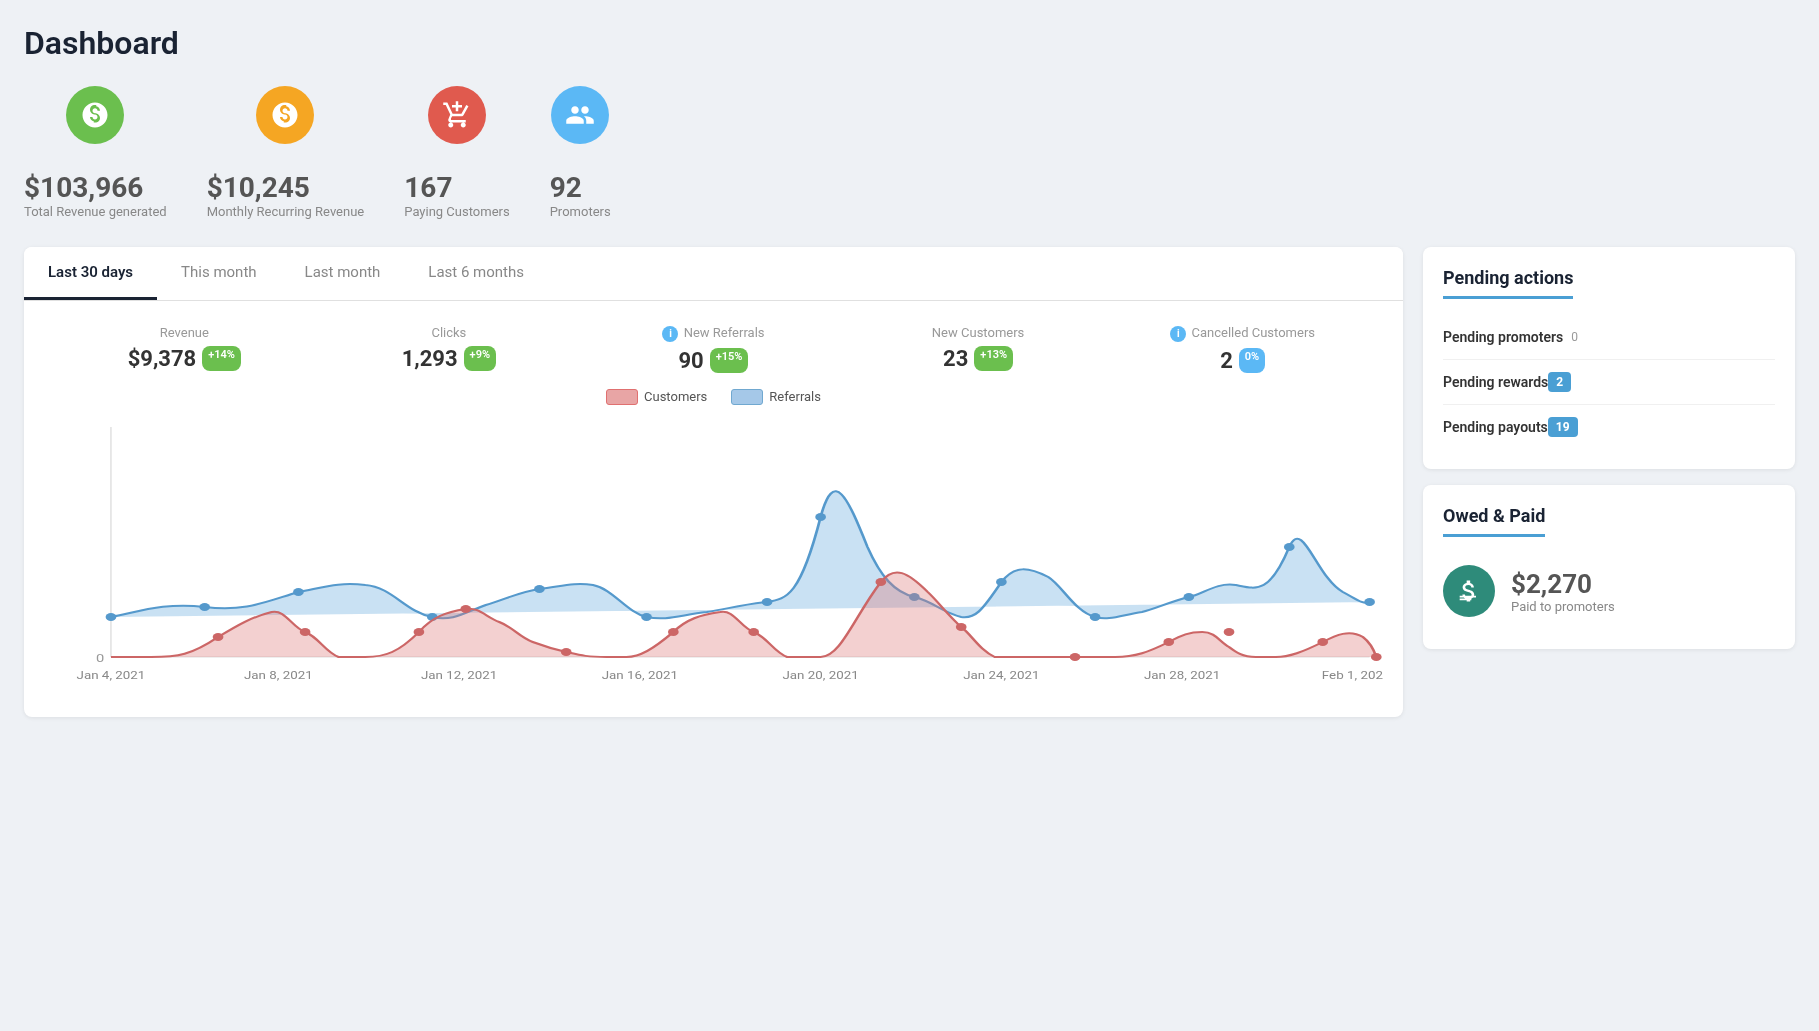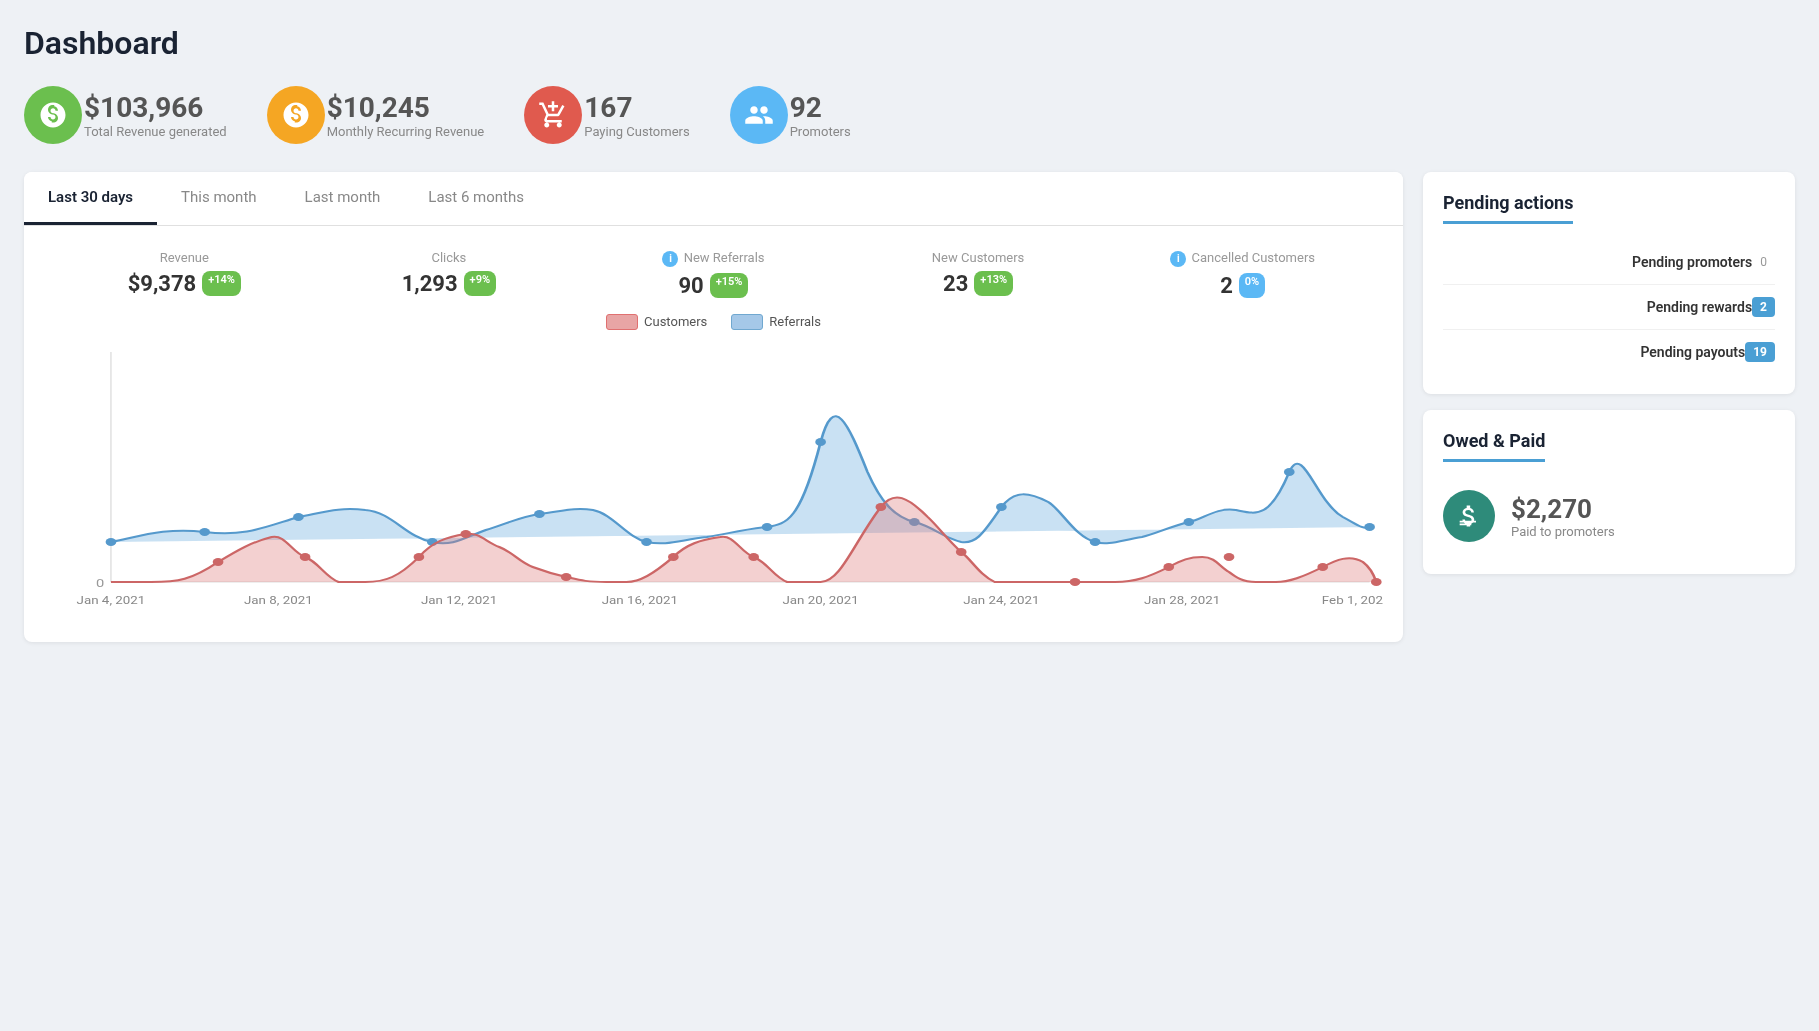--- a/index.html
+++ b/index.html
@@ -18,21 +18,22 @@
     }
     .metrics-row {
       display: flex;
       gap: 40px;
       margin-bottom: 28px;
       align-items: center;
     }
     .metric-item {
       display: flex;
       align-items: center;
-      gap: 2px;
+      gap: 27px;
+      flex-direction: column;
     }
     .metric-icon {
       width: 58px;
       height: 58px;
       border-radius: 50%;
       display: flex;
       align-items: center;
       justify-content: center;
       flex-shrink: 0;
     }
@@ -173,21 +174,21 @@
       font-size: 18px;
       font-weight: 700;
       color: #1a2333;
       margin-bottom: 16px;
       padding-bottom: 8px;
       border-bottom: 3px solid #4a9fd4;
       display: inline-block;
     }
     .action-row {
       display: flex;
-      justify-content: flex-end;
+      justify-content: flex-start;
       align-items: center;
       padding: 12px 0;
       border-bottom: 1px solid #f0f0f0;
     }
     .action-row:last-child { border-bottom: none; }
     .action-label {
       font-size: 14px;
       font-weight: 600;
       color: #333;
     }

